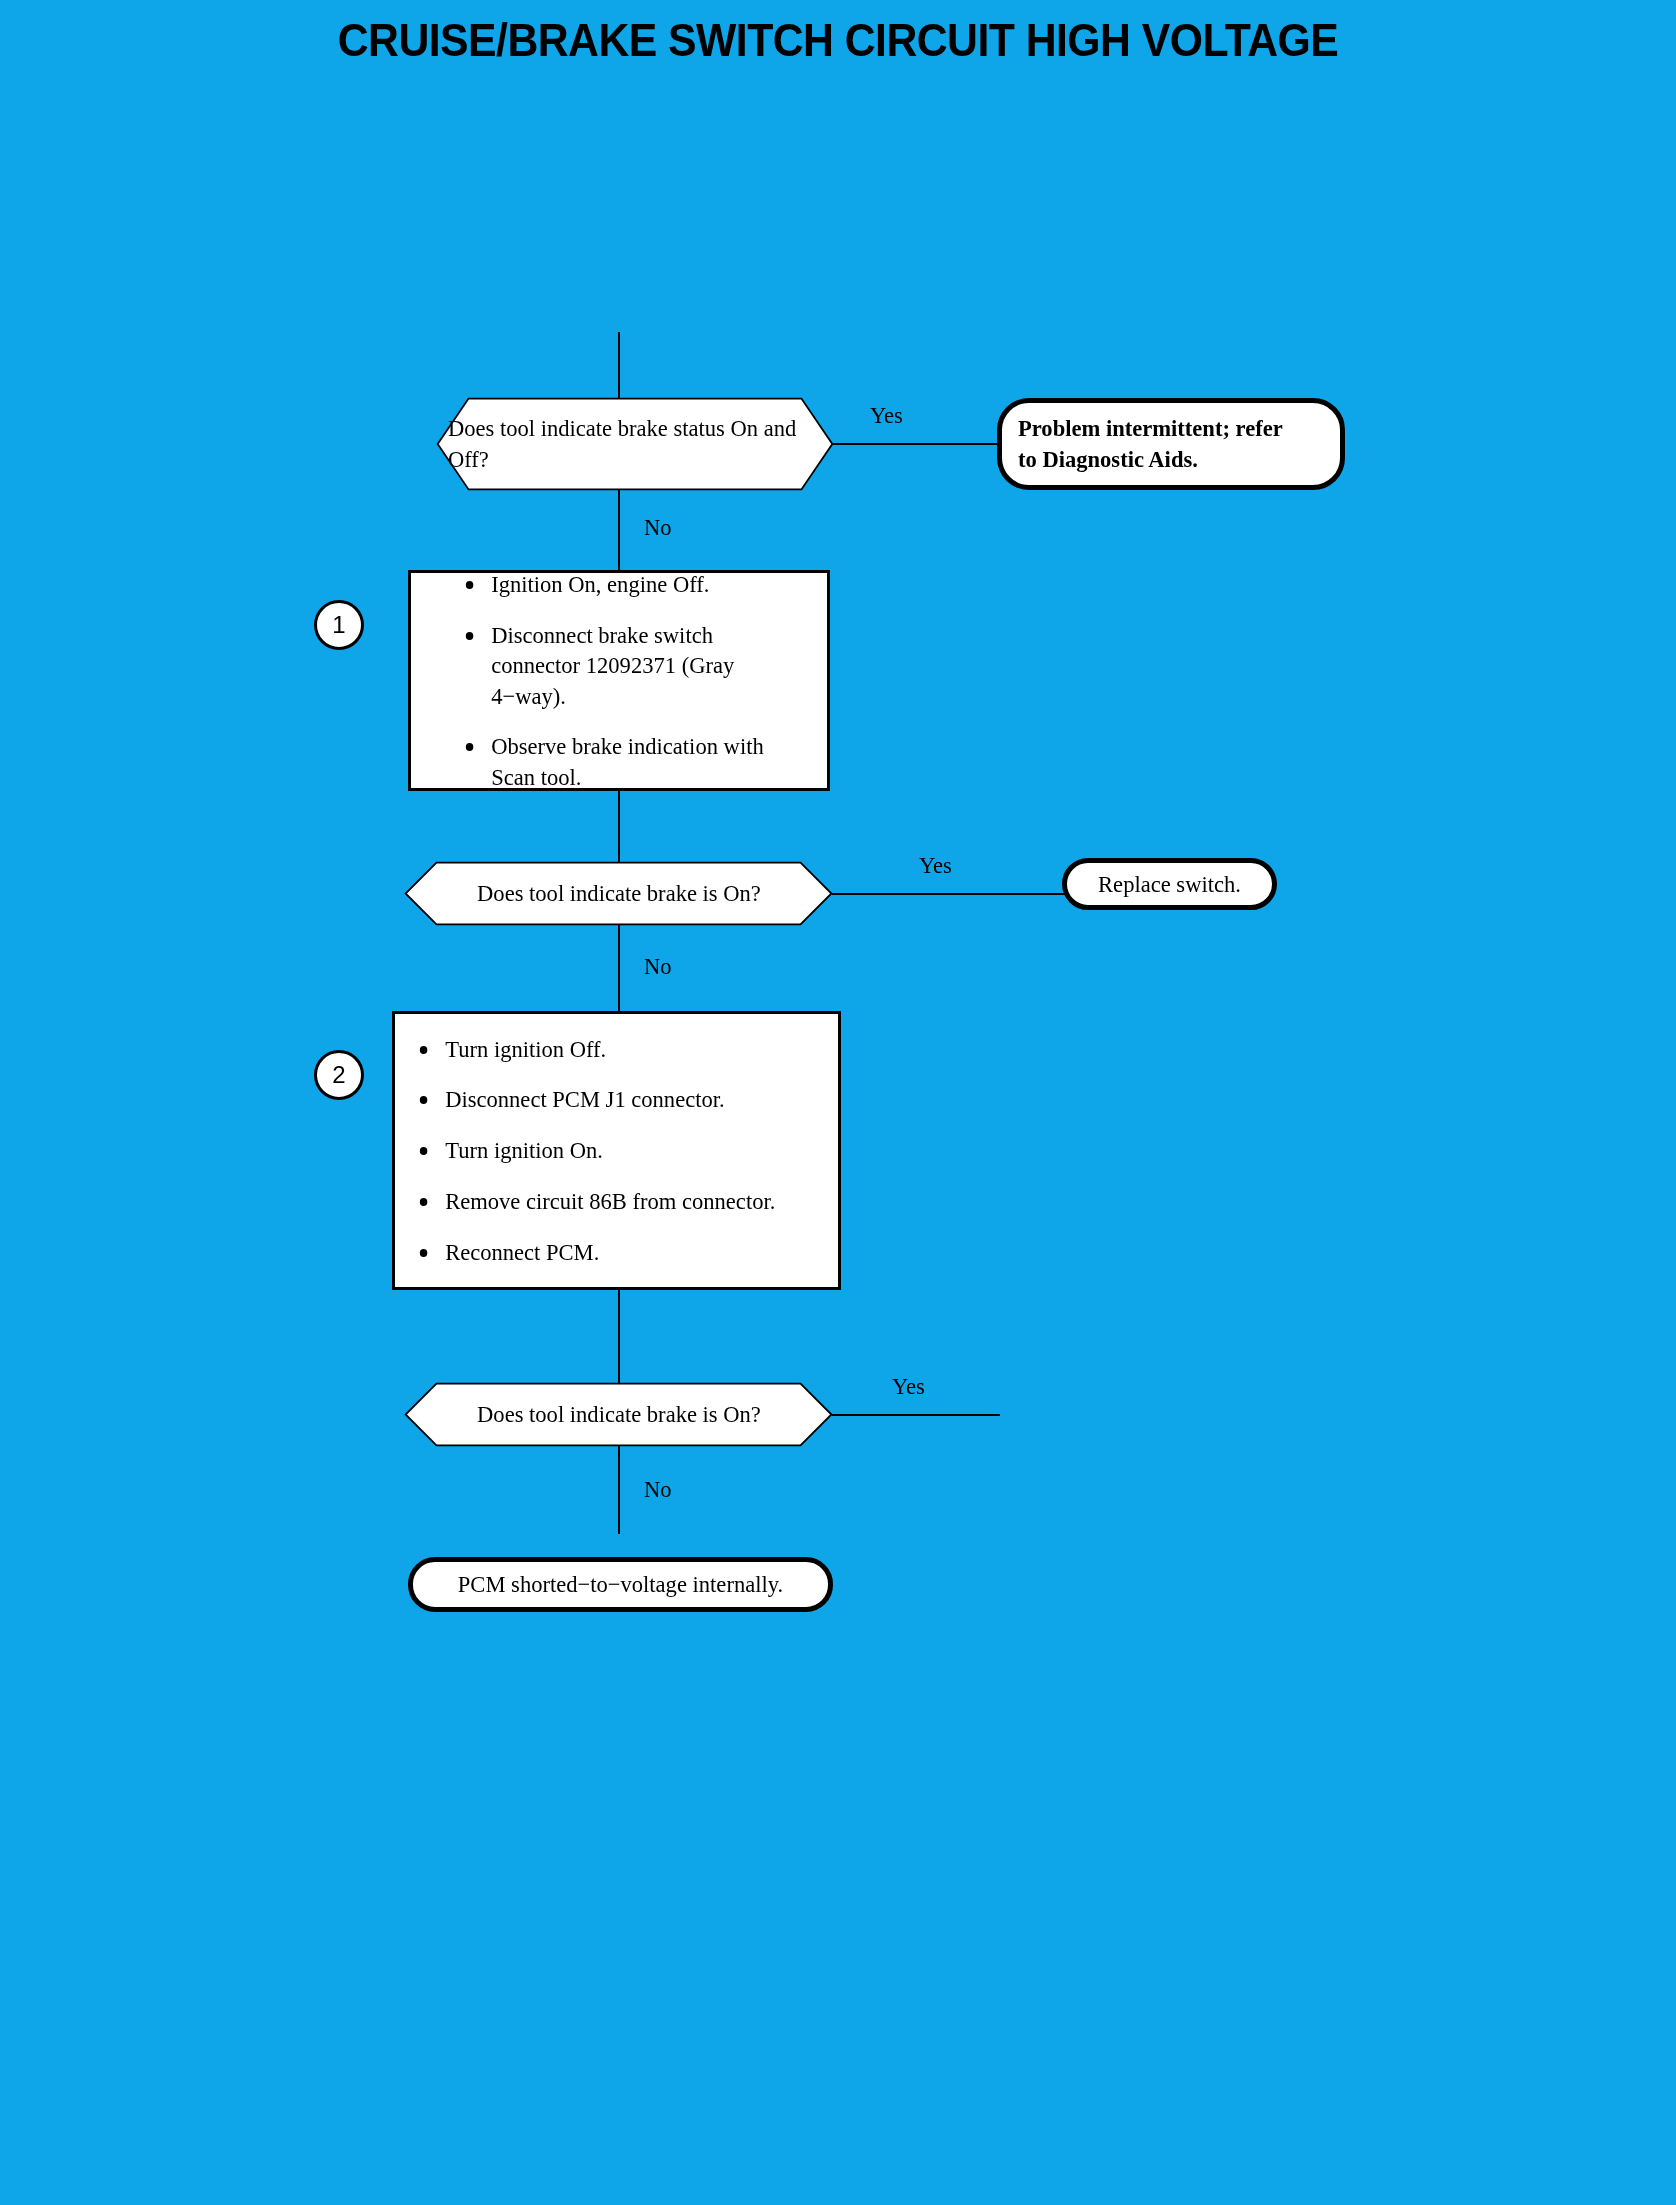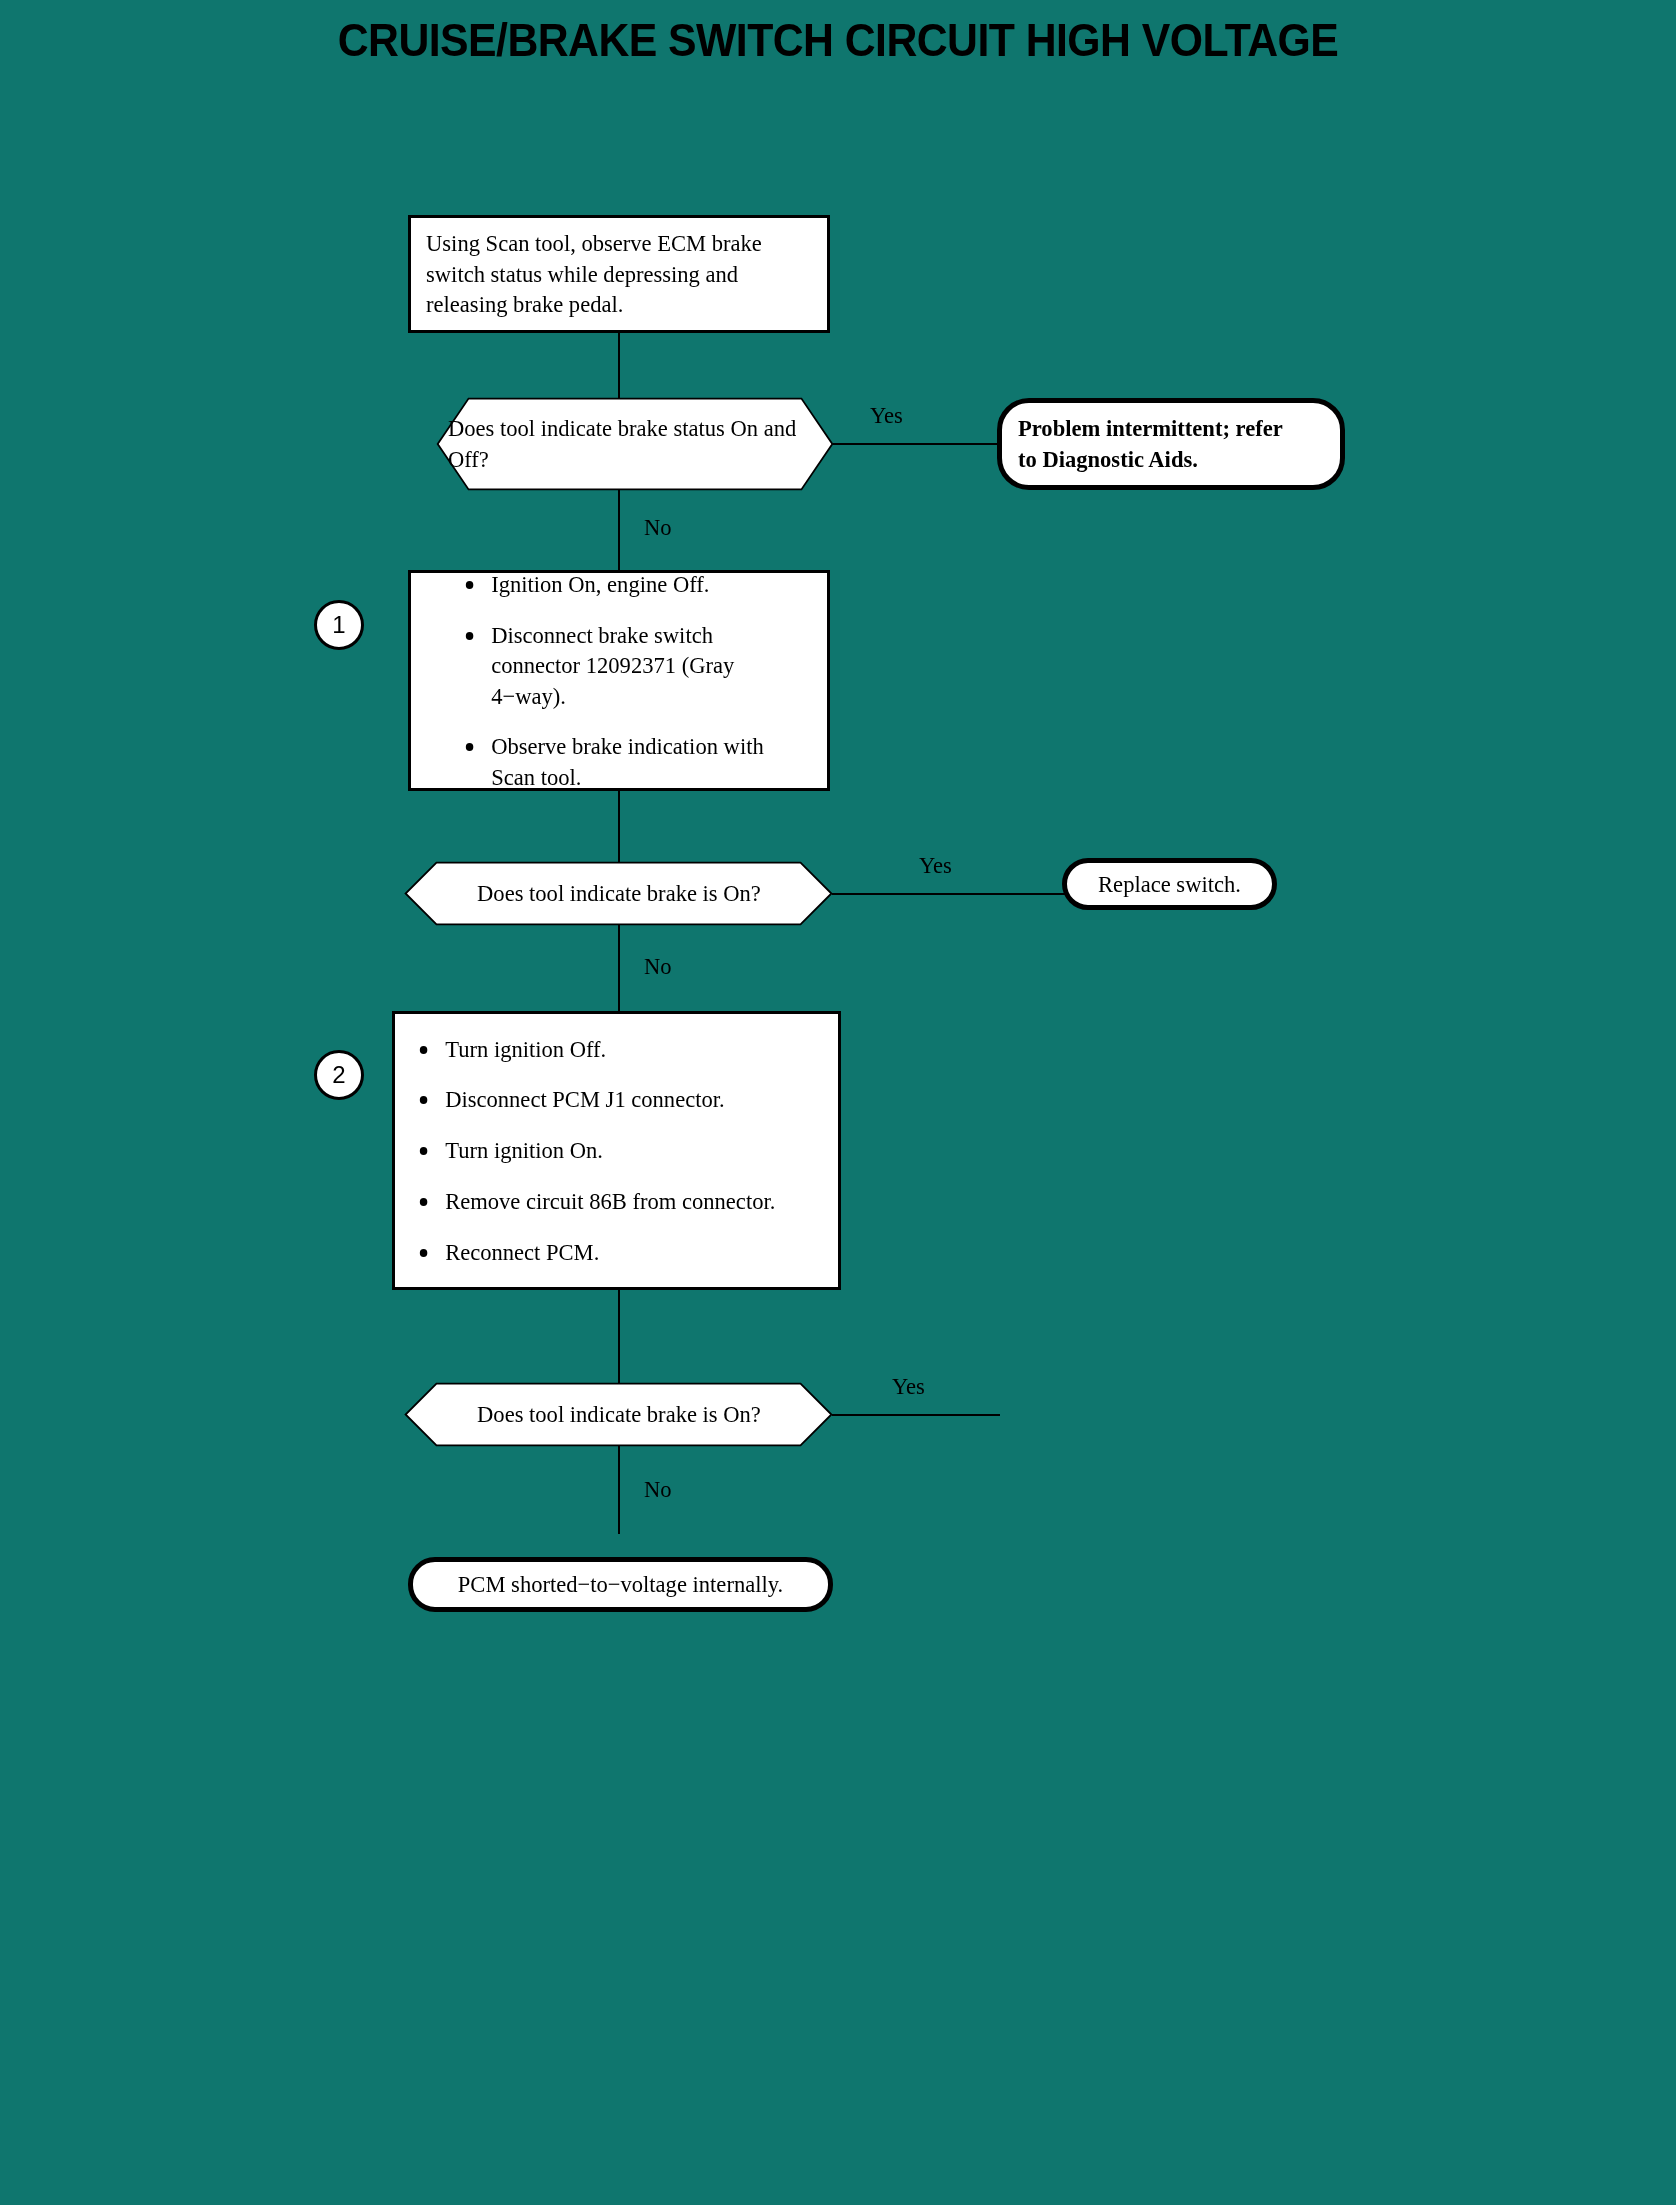--- a/index.html
+++ b/index.html
@@ -9,21 +9,21 @@
   }
   body {
     font-family: "Liberation Serif", "DejaVu Serif", serif;
     color: #000000;
   }
 
   #page {
     position: relative;
     width: 1676px;
     height: 2205px;
-    background: #0f766e;
+    background: #0ea5e9;
     overflow: hidden;
   }
 
   
   .title {
     position: absolute;
     left: 0;
     top: 13.4px;
     width: 1676px;
     text-align: center;
@@ -176,23 +176,20 @@
     box-sizing: border-box;
   }
 </style>
 </head>
 <body>
 
 <div id="page">
 
   <div class="title">CRUISE/BRAKE SWITCH CIRCUIT HIGH VOLTAGE</div>
 
-  <div class="process" style="left:408px; top:215px; width:422px; height:118px;">
-    <div class="inner node-text">Using Scan tool, observe ECM brake switch status while depressing and releasing brake pedal.</div>
-  </div>
 
   <div class="vline" style="left:618px; top:332px; height:67px;"></div>
 
   <div class="decision" style="left:436px; top:398px; width:398px; height:92px;">
     <svg width="398" height="92" viewBox="0 0 654 152">
       <polygon points="52,1 602,1 653,76 602,151 52,151 1,76" fill="#ffffff" stroke="#000000" stroke-width="3"></polygon>
     </svg>
     <div class="label">
       <span>Does tool indicate brake status On and Off?</span>
     </div>

